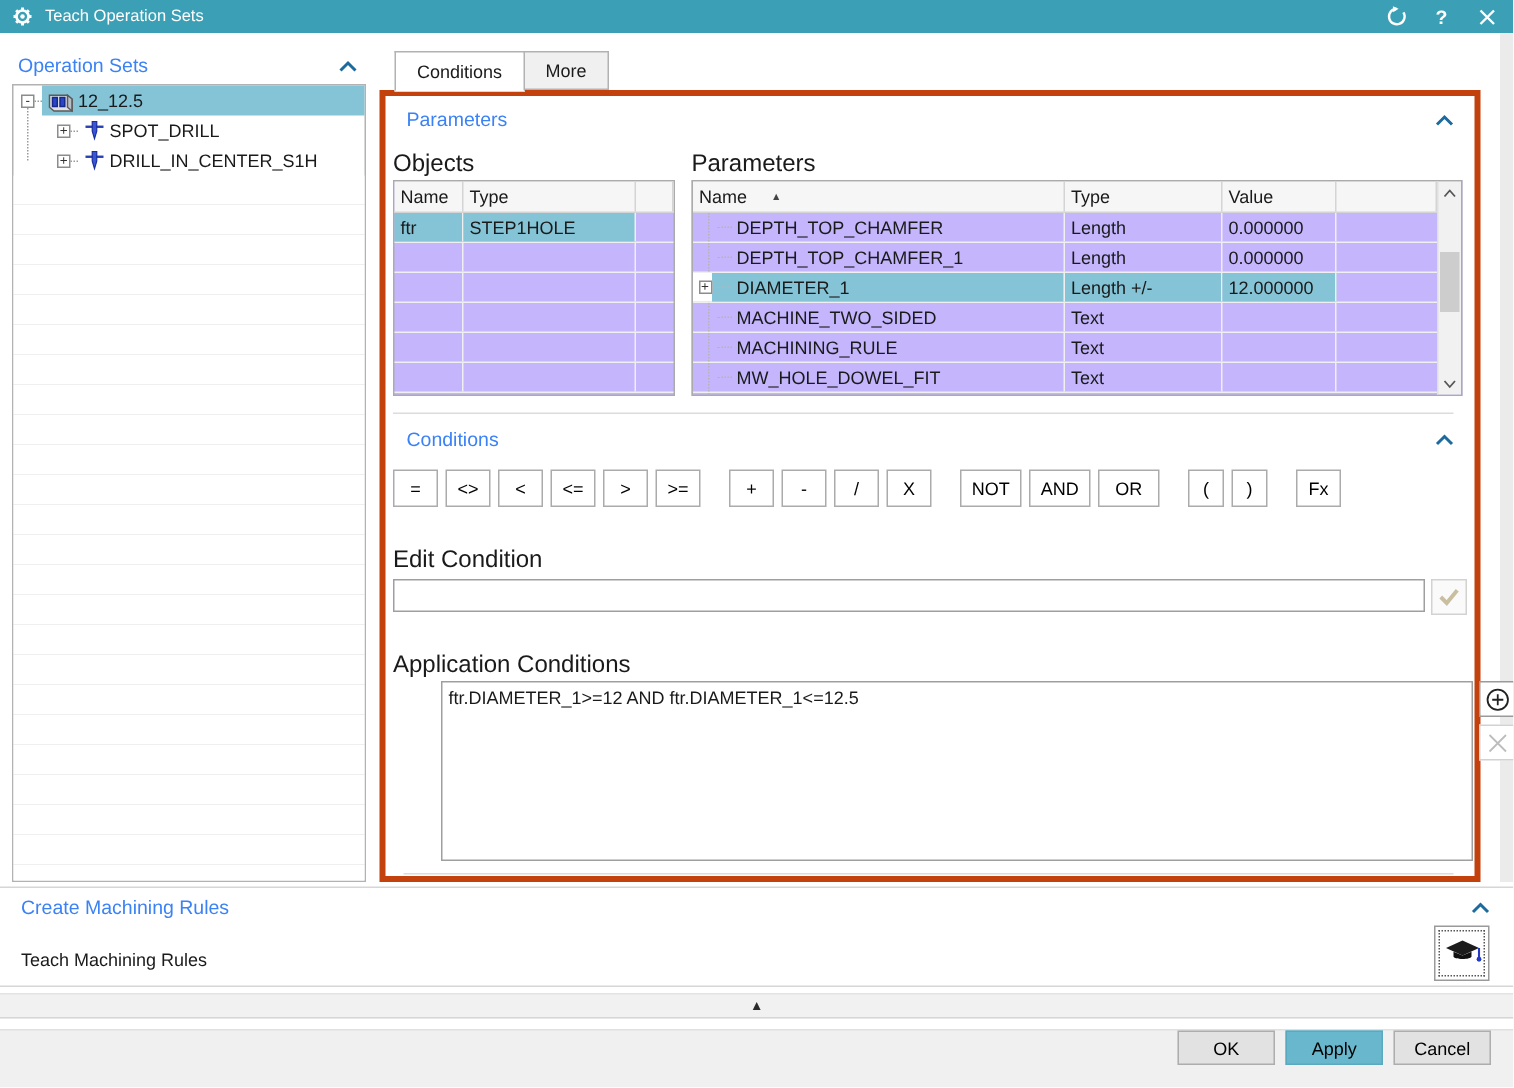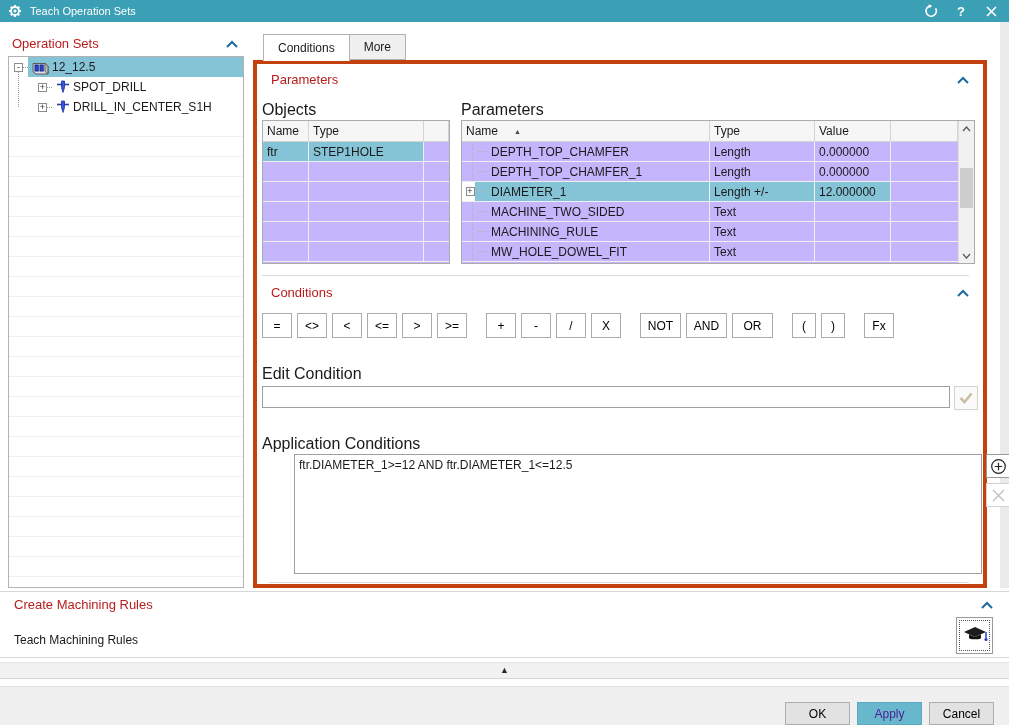--- a/index.html
+++ b/index.html
@@ -13,21 +13,21 @@
   .titlebar .gear { margin-left:8px; display:flex; align-items:center; }
   .titlebar .title { margin-left:8px; font-size:11px; }
   .titlebar .tb-actions { margin-left:auto; display:flex; align-items:center; gap:14px; margin-right:10px; }
   .tb-btn { display:flex; align-items:center; justify-content:center; width:16px; height:16px; cursor:default; }
   .tb-help { font-size:13px; font-weight:bold; color:#fff; }
 
   .right-strip { position:absolute; right:0; top:22px; width:9px; height:566px; background:#ebebeb; }
 
   
   .sec-header { display:flex; align-items:center; justify-content:space-between;
-                color:#b91c1c; font-size:13px; }
+                color:#3b82f6; font-size:13px; }
   .chev { flex:0 0 auto; }
 
   
   .left-panel { position:absolute; left:8px; top:30px; width:236px; }
   .left-panel .sec-header { height:26px; padding:0 6px 0 4px; }
   .tree-box { border:1px solid #b2b2b2; height:532px; background:#fff; position:relative; }
   .tree-fill { position:absolute; left:0; top:60px; right:0; bottom:0;
                background:repeating-linear-gradient(to bottom, #fff 0 19px, #efefef 19px 20px); }
   .tree-row { position:relative; height:20px; display:flex; align-items:center; }
   .expander { width:9px; height:9px; border:1px solid #8c8c8c; background:#fff; font-size:9px;
@@ -119,25 +119,25 @@
   .teach-btn { position:absolute; right:16px; top:25px; width:37px; height:37px; background:#fff;
                border:1px solid #9a9a9a; display:flex; align-items:center; justify-content:center; }
   .teach-btn .focus-ring { position:absolute; inset:2px; border:1px dotted #555; }
 
   
   .grip { position:absolute; left:0; top:662px; width:1009px; height:17px; background:#f1f1f1;
           border-top:1px solid #e3e3e3; border-bottom:1px solid #d6d6d6;
           display:flex; align-items:center; justify-content:center; }
   .grip-icon { font-size:9px; color:#2b2b2b; line-height:1; }
   .footer { position:absolute; left:0; top:686px; width:1009px; height:39px; background:#f0f0f0;
-            border-top:1px solid #e0e0e0; display:flex; align-items:flex-end; justify-content:flex-end; gap:7px;
+            border-top:1px solid #e0e0e0; display:flex; align-items:flex-start; justify-content:flex-end; gap:7px;
             padding-right:15px; }
   .btn { width:65px; height:23px; display:flex; align-items:center; justify-content:center;
          background:#e2e2e2; border:1px solid #adadad; font-size:12px; }
-  .btn.apply { background:#68b7cd; border-color:#5aa9bf; color:#4c1d95; }
+  .btn.apply { background:#68b7cd; border-color:#5aa9bf; color:#000000; }
 </style>
 </head>
 <body>
 
 <div class="window">
 
   <div class="titlebar">
     <span class="gear">
       <svg width="14" height="14" viewBox="0 0 14 14">
         <g stroke="#fff" stroke-width="2">

